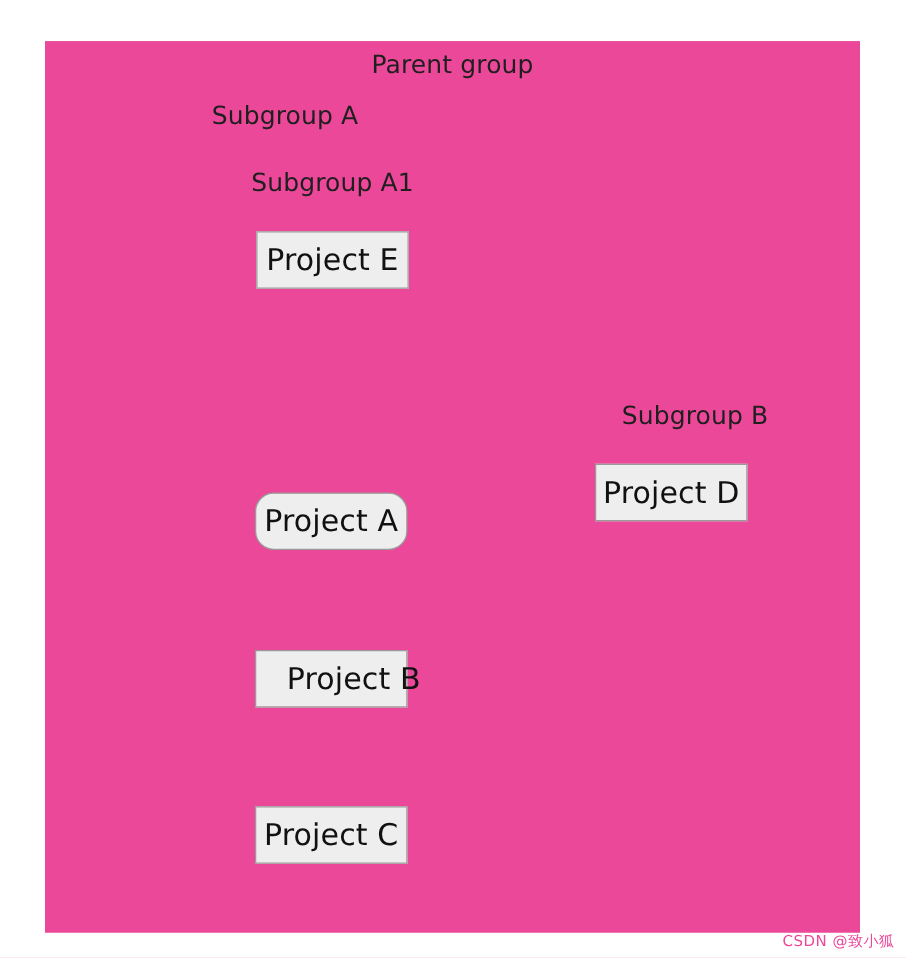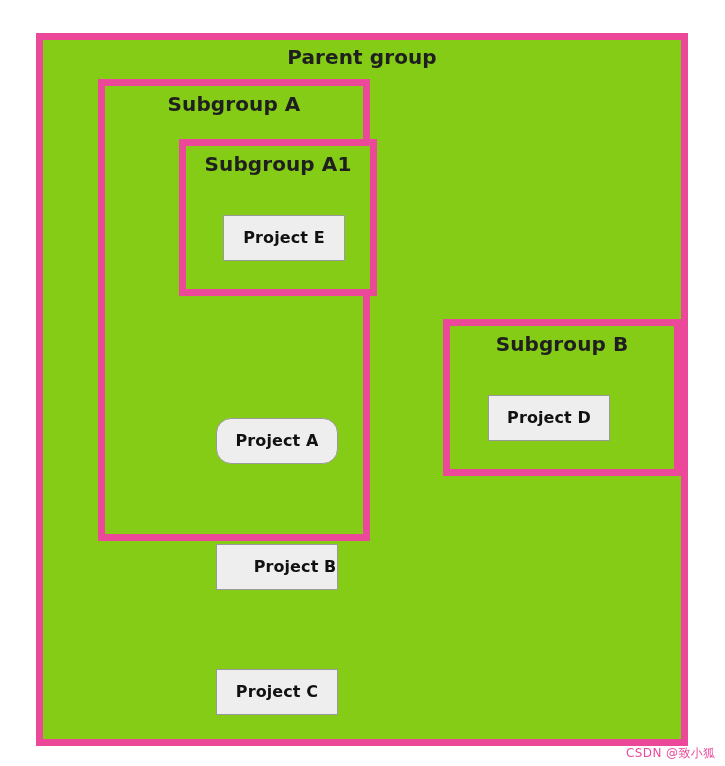--- a/index.html
+++ b/index.html
@@ -26,23 +26,22 @@
   }
 
   
   .node {
     position: absolute;
     box-sizing: border-box;
   }
 
   
   .group {
-    background: #84cc16;
-    border: 7px solid #ec4899;
-    font-weight: bold;
+    background: #ec4899;
+    border: 1px solid #ec4899;
   }
   .group > .group-label {
     position: absolute;
     left: 0;
     right: 0;
     text-align: center;
     color: #1f1f1f;
     font-size: 20px;
     line-height: 24px;
     letter-spacing: 0.1px;
@@ -50,25 +49,24 @@
   }
 
   
   .project {
     background: #eeeeee;
     border: 1px solid #9a9a9a;
     display: flex;
     align-items: center;
     justify-content: center;
     color: #111111;
-    font-size: 16px;
+    font-size: 24px;
     line-height: 24px;
     letter-spacing: 0.1px;
     white-space: nowrap;
-    margin-top: 12px;
   }
 
   
   #parent-group      { left: 36px;  top: 33px;  width: 652px; height: 713px; }
   #parent-group > .group-label { top: 5px; }
 
   #subgroup-a        { left: 55px;  top: 39px;  width: 272px; height: 462px; }
   #subgroup-a > .group-label { top: 6px; }
 
   #subgroup-a1       { left: 74px;  top: 53px;  width: 198px; height: 157px; }

